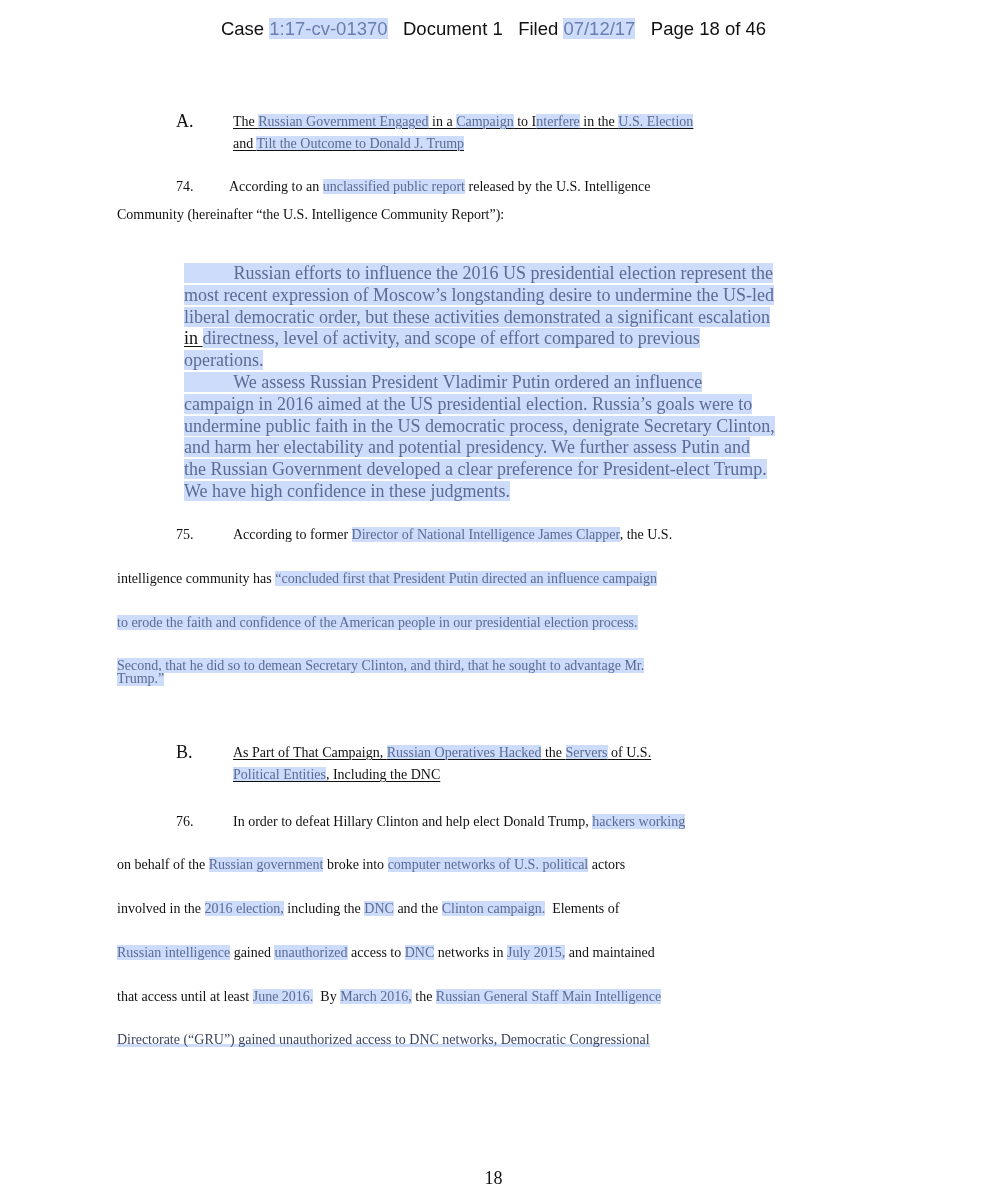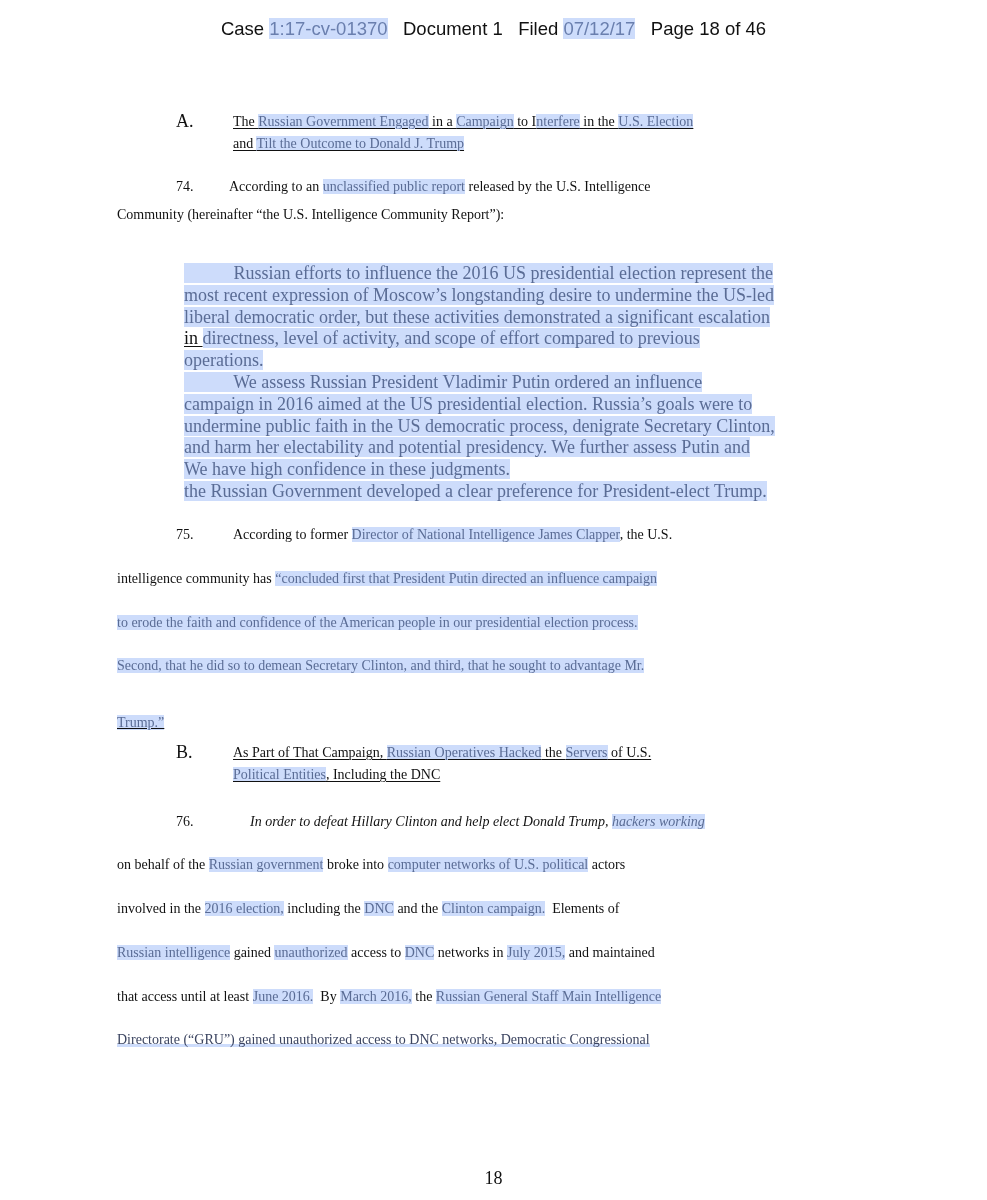--- a/index.html
+++ b/index.html
@@ -33,36 +33,36 @@
 <div class="quote" style="top:263px;">
   <span class="qline"><span class="hl">           Russian efforts to influence the 2016 US presidential election represent the</span></span>
   <span class="qline"><span class="hl">most recent expression of Moscow’s longstanding desire to undermine the US-led</span></span>
   <span class="qline"><span class="hl">liberal democratic order, but these activities demonstrated a significant escalation</span></span>
   <span class="qline"><span class="u" style="color:#111;">in </span><span class="hl">directness, level of activity, and scope of effort compared to previous</span></span>
   <span class="qline"><span class="hl">operations.</span></span>
   <span class="qline"><span class="hl">           We assess Russian President Vladimir Putin ordered an influence</span></span>
   <span class="qline"><span class="hl">campaign in 2016 aimed at the US presidential election. Russia’s goals were to</span></span>
   <span class="qline"><span class="hl">undermine public faith in the US democratic process, denigrate Secretary Clinton,</span></span>
   <span class="qline"><span class="hl">and harm her electability and potential presidency. We further assess Putin and</span></span>
+  <span class="qline"><span class="hl">the Russian Government developed a clear preference for President-elect Trump.</span></span>
   <span class="qline"><span class="hl">We have high confidence in these judgments.</span></span>
-  <span class="qline"><span class="hl">the Russian Government developed a clear preference for President-elect Trump.</span></span>
 </div>
 
 <div class="line" style="top:524px;left:176px;">75.</div>
 <div class="line" style="top:524px;left:233px;"><span>According to former </span><span class="hl">Director of National Intelligence James Clapper</span><span>, the U.S.</span></div>
 <div class="line" style="top:568px;left:117px;"><span>intelligence community has </span><span class="hl">“concluded first that President Putin directed an influence campaign</span></div>
 <div class="line" style="top:612px;left:117px;"><span class="hl">to erode the faith and confidence of the American people in our presidential election process.</span></div>
 <div class="line" style="top:655px;left:117px;"><span class="hl">Second, that he did so to demean Secretary Clinton, and third, that he sought to advantage Mr.</span></div>
-<div class="line" style="top:712px;left:117px;text-decoration:underline;"><span class="hl">Trump.”</span></div>
+<div class="line" style="top:668px;left:117px;"><span class="hl">Trump.”</span></div>
 
 <div class="heading-letter" style="top:742px;left:176px;">B.</div>
 <div class="line u" style="top:742px;left:233px;"><span>As Part of That Campaign, </span><span class="hl">Russian Operatives Hacked</span><span> the </span><span class="hl">Servers</span><span> of U.S.</span></div>
 <div class="line u" style="top:764px;left:233px;"><span class="hl">Political Entities</span><span>, Including the DNC</span></div>
 
 <div class="line" style="top:811px;left:176px;">76.</div>
-<div class="line" style="top:811px;left:250px;font-style:italic;"><span>In order to defeat Hillary Clinton and help elect Donald Trump, </span><span class="hl">hackers working</span></div>
+<div class="line" style="top:811px;left:233px;"><span>In order to defeat Hillary Clinton and help elect Donald Trump, </span><span class="hl">hackers working</span></div>
 <div class="line" style="top:854px;left:117px;"><span>on behalf of the </span><span class="hl">Russian government</span><span> broke into </span><span class="hl">computer networks of U.S. political</span><span> actors</span></div>
 <div class="line" style="top:898px;left:117px;"><span>involved in the </span><span class="hl">2016 election,</span><span> including the </span><span class="hl">DNC</span><span> and the </span><span class="hl">Clinton campaign.</span><span>  Elements of</span></div>
 <div class="line" style="top:942px;left:117px;"><span class="hl">Russian intelligence</span><span> gained </span><span class="hl">unauthorized</span><span> access to </span><span class="hl">DNC</span><span> networks in </span><span class="hl">July 2015,</span><span> and maintained</span></div>
 <div class="line" style="top:986px;left:117px;"><span>that access until at least </span><span class="hl">June 2016.</span><span>  By </span><span class="hl">March 2016,</span><span> the </span><span class="hl">Russian General Staff Main Intelligence</span></div>
 <div class="line" style="top:1029px;left:117px;"><span class="gru">Directorate (“GRU”) gained unauthorized access to DNC networks, Democratic Congressional</span></div>
 
 <div class="footer">18</div>
 
 </body></html>

